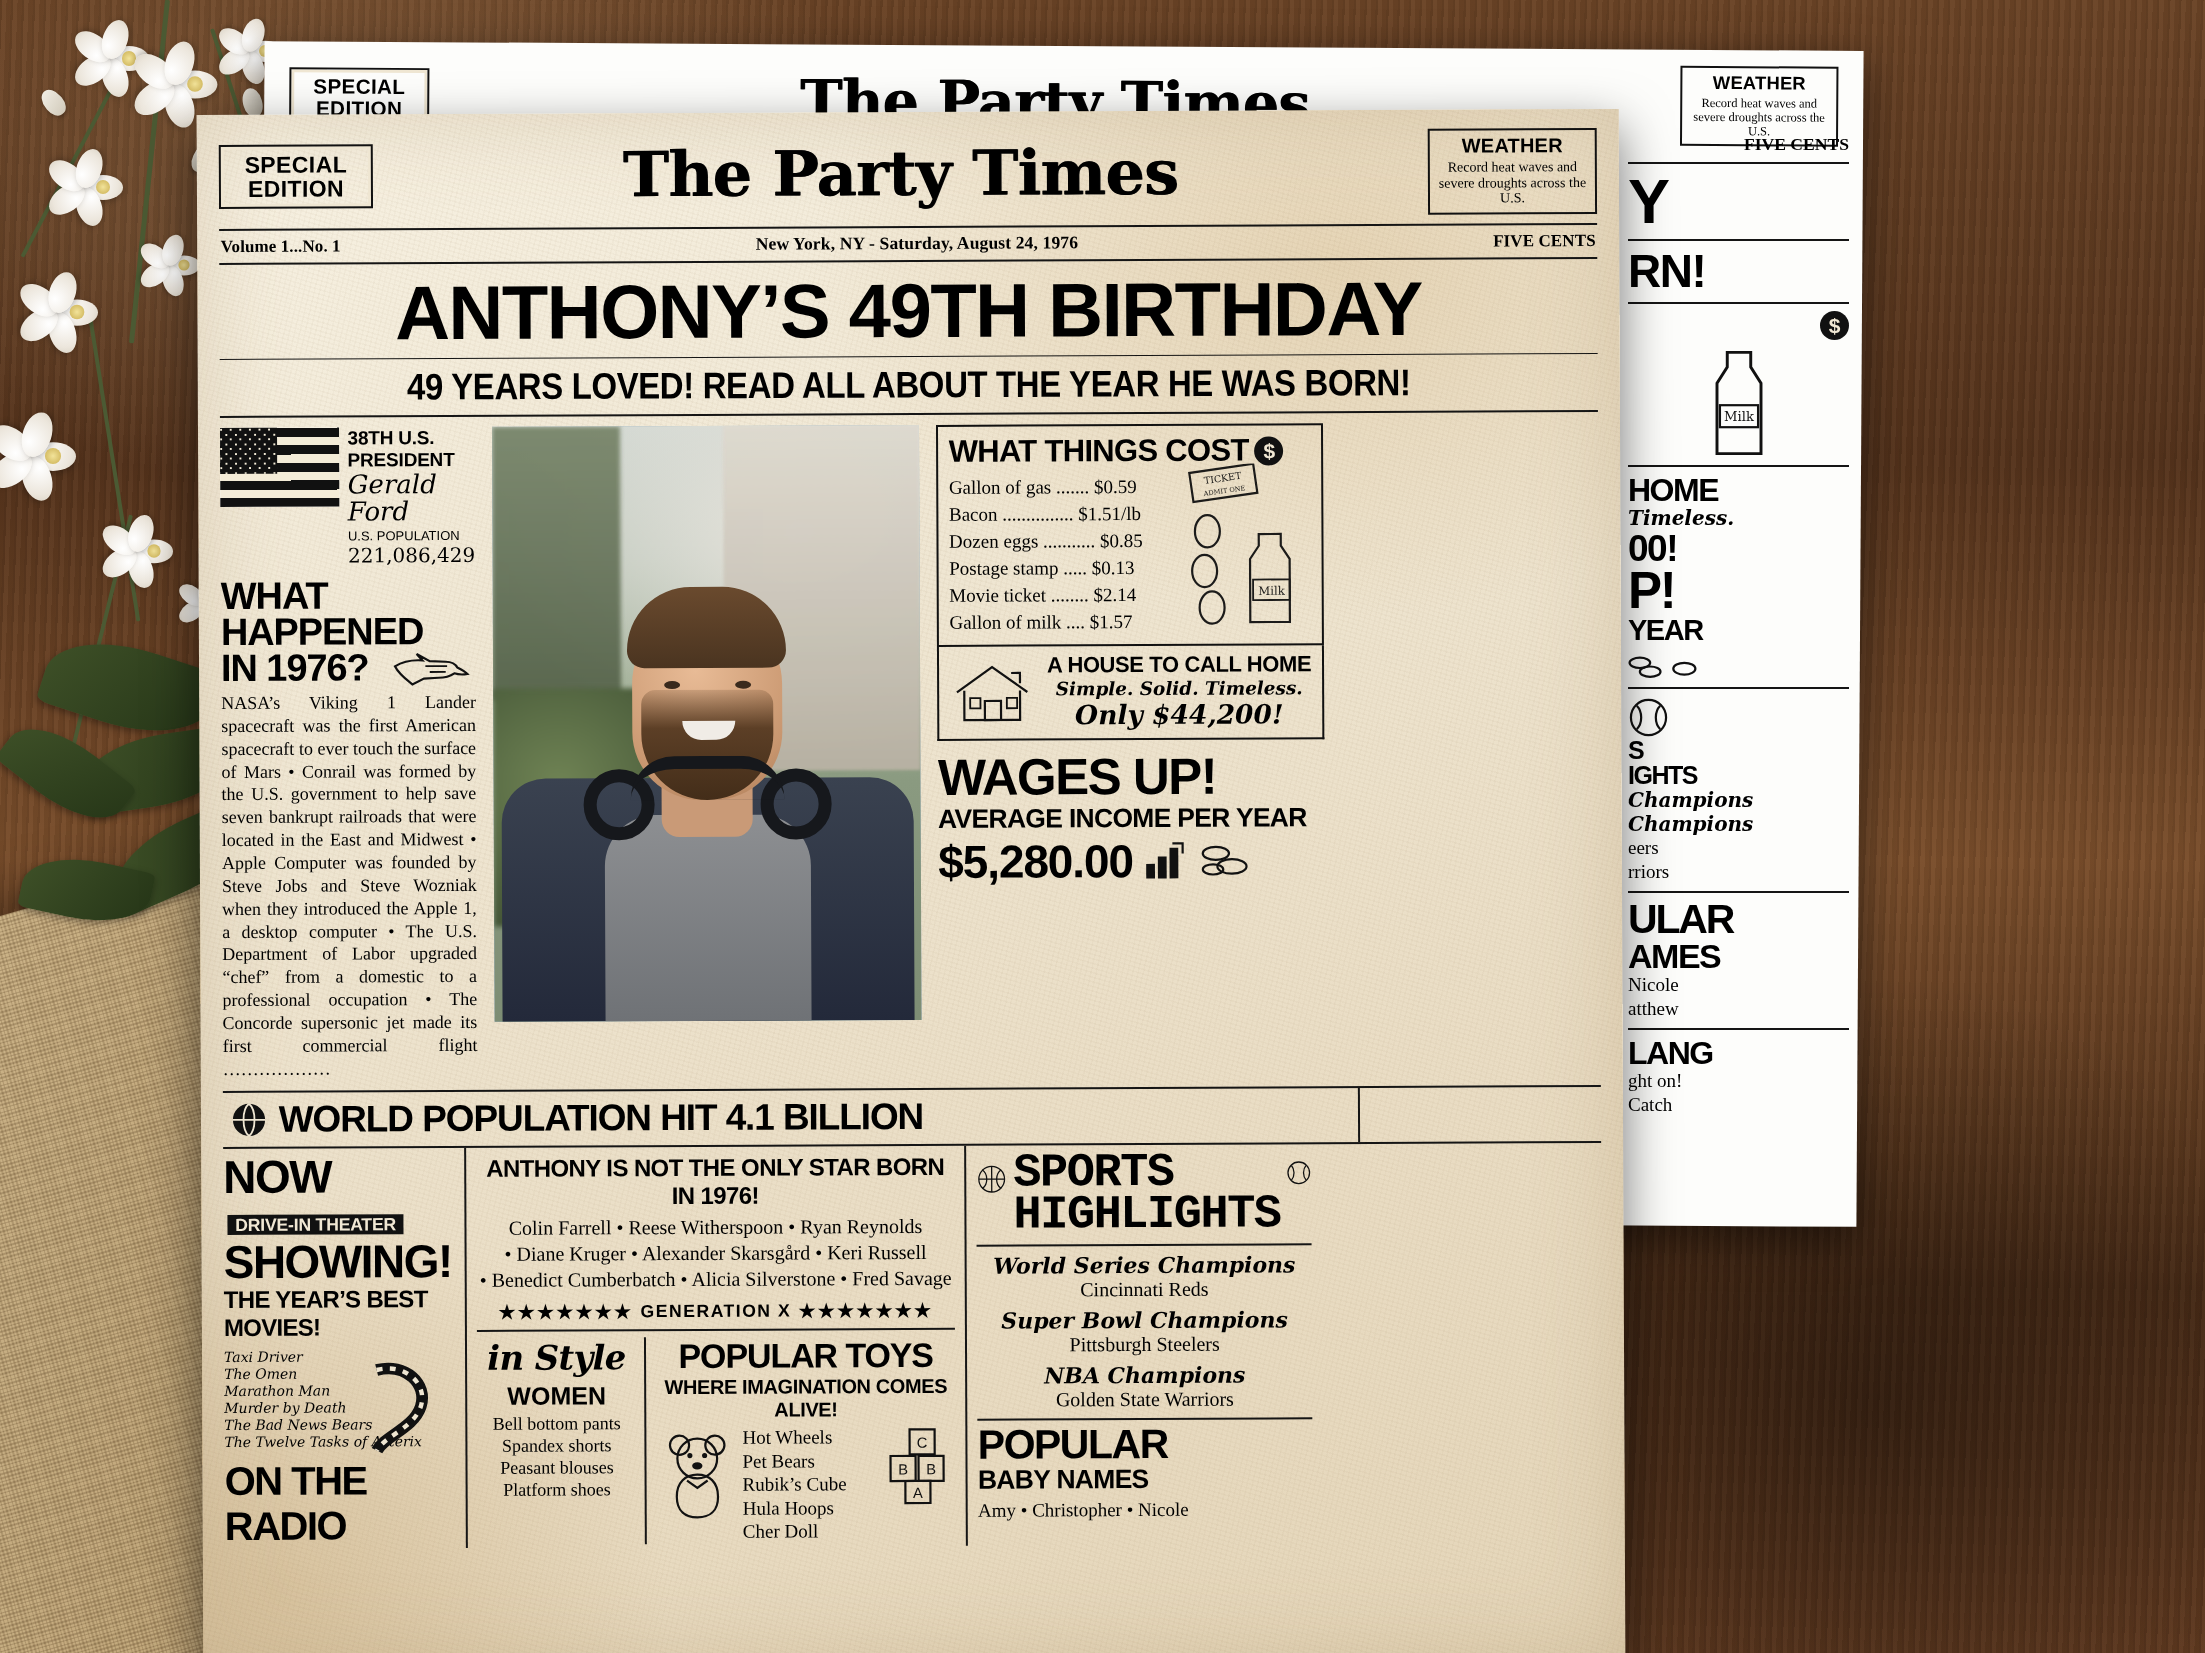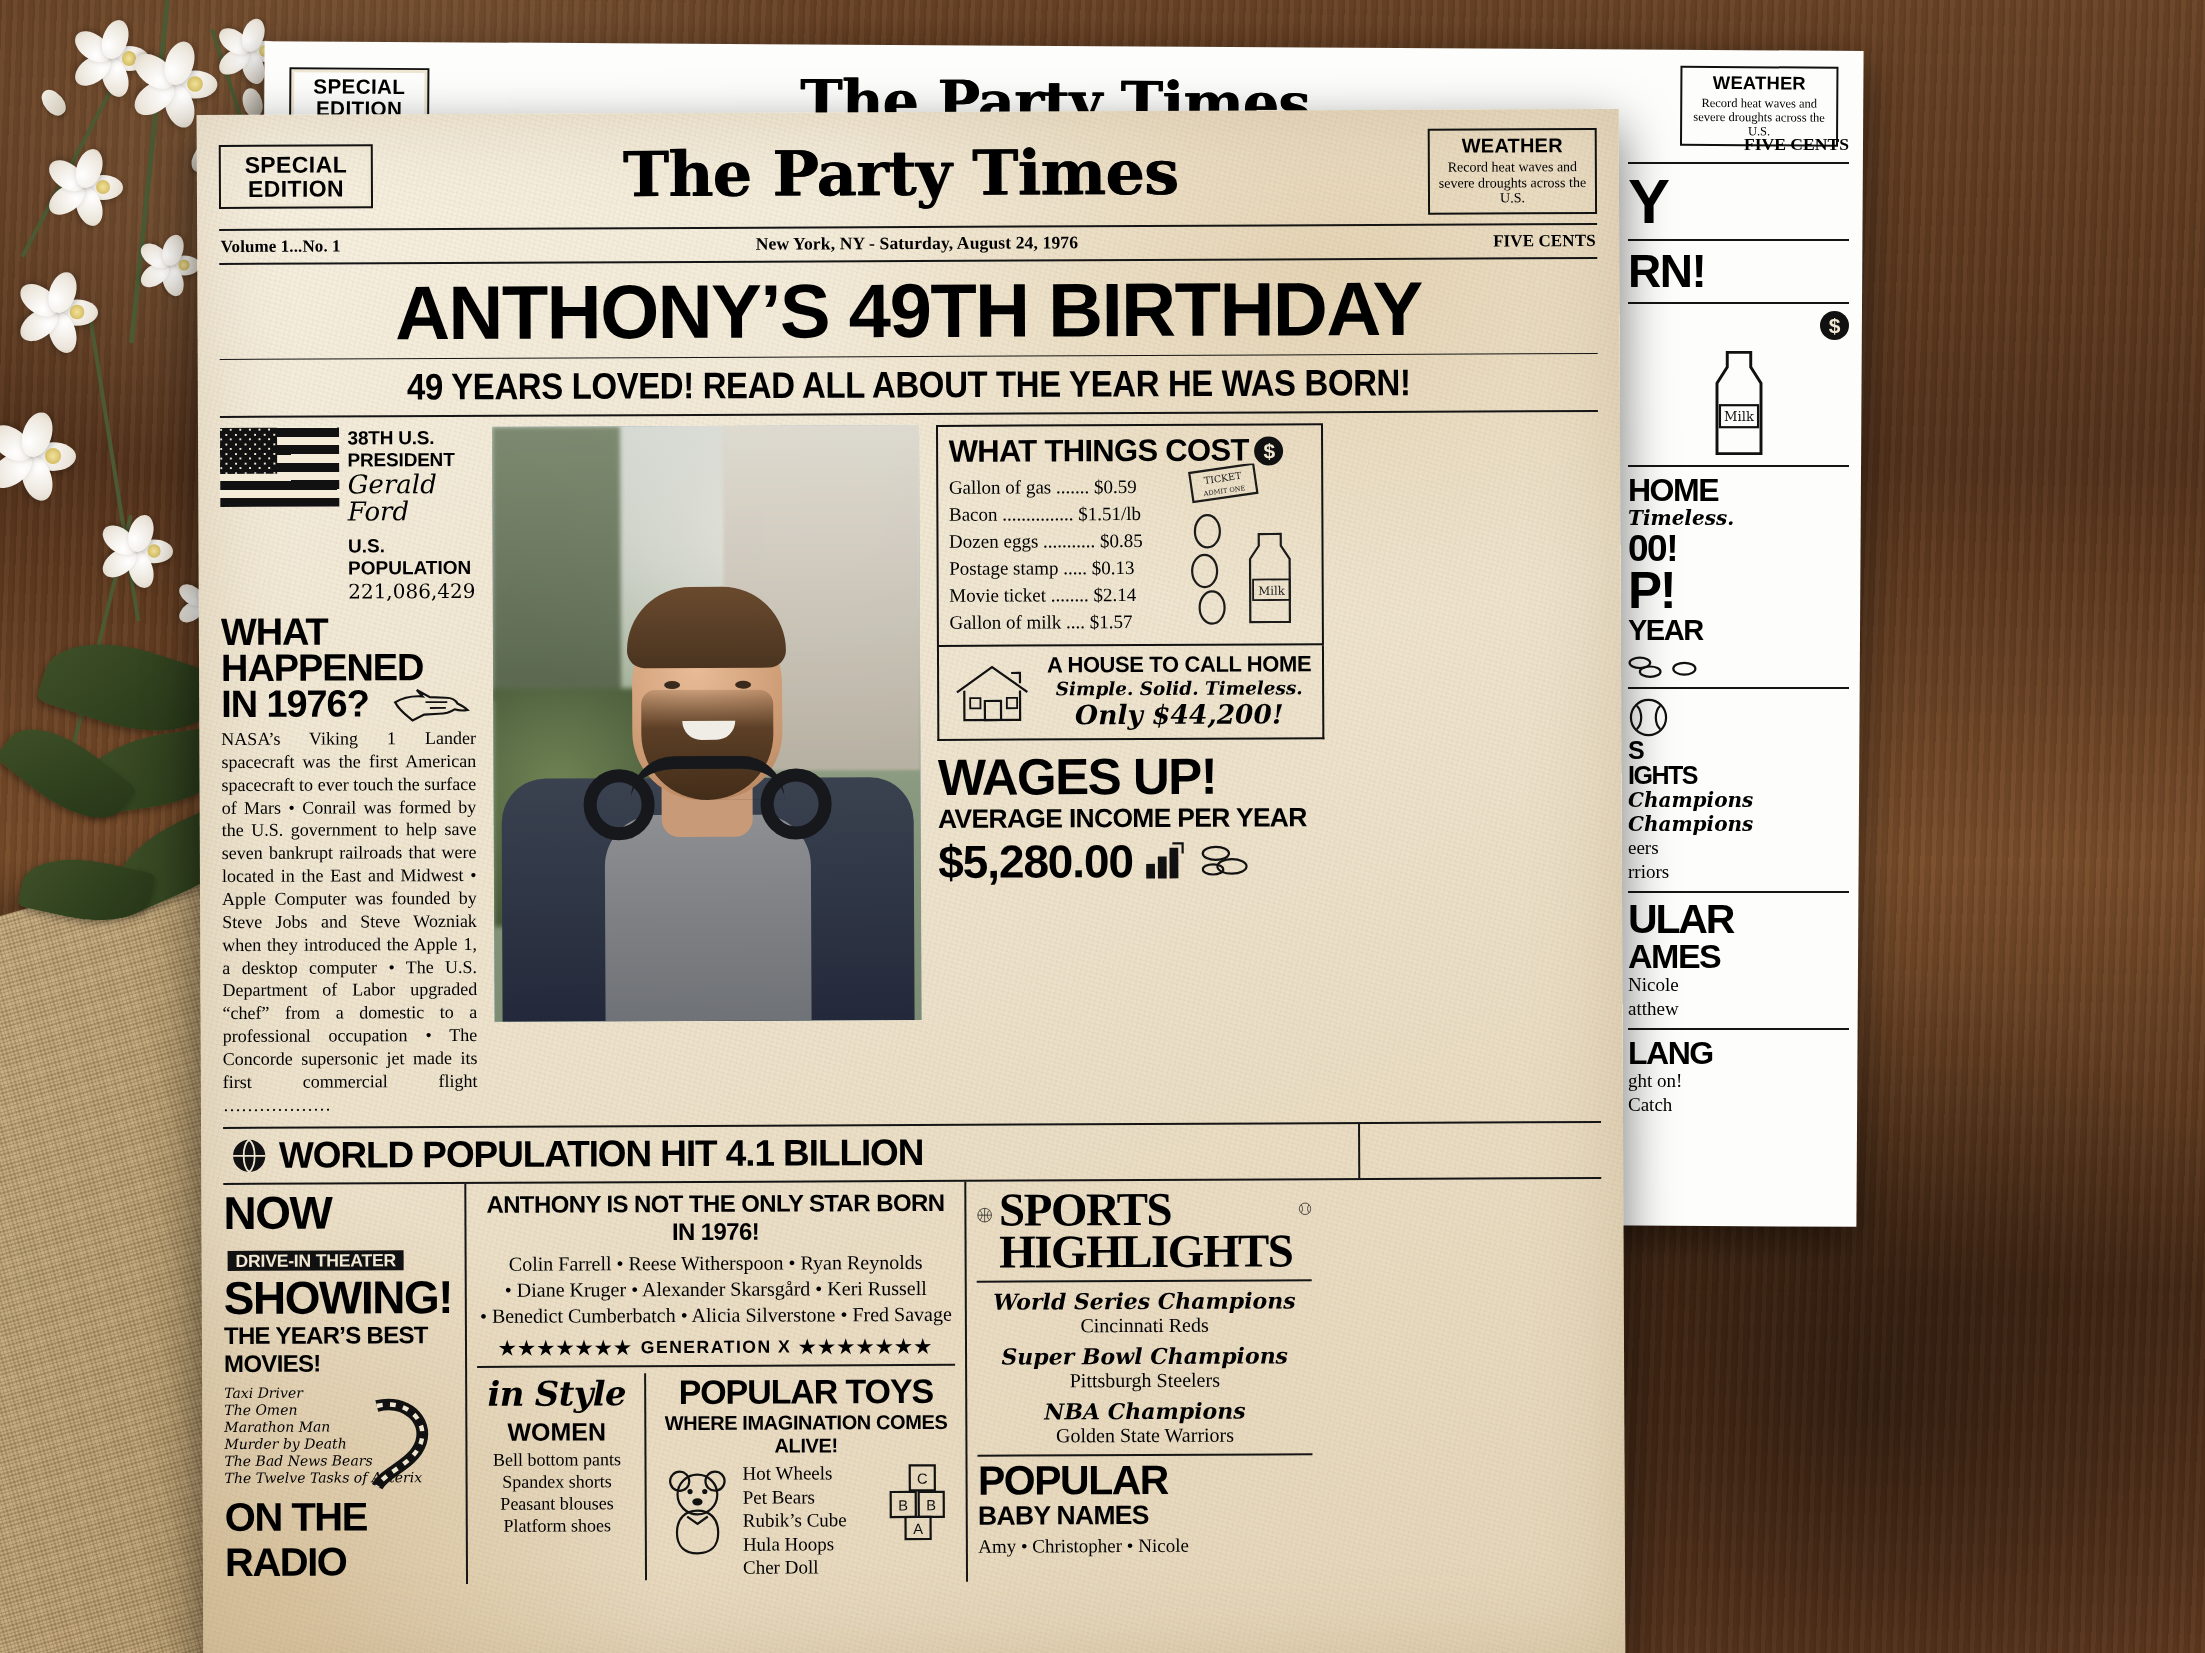--- a/index.html
+++ b/index.html
@@ -127,21 +127,21 @@
     background-image:
       radial-gradient(circle, #f4ecd8 1.2px, transparent 1.5px),
       radial-gradient(circle, #f4ecd8 1.2px, transparent 1.5px);
     background-size:9.6px 9.6px, 9.6px 9.6px;
     background-position:1.5px 2.2px, 5.9px 6.6px;
     box-shadow: inset 0 0 0 0 #111;
   }
   .presinfo{ flex:1; text-align:left; }
   .presinfo .k{ font-family:"Liberation Sans", sans-serif; font-weight:bold; font-size:19px; letter-spacing:-0.2px; }
   .presinfo .nm{ font-family:"DejaVu Serif", serif; font-style:italic; font-size:26px; line-height:1.05; }
-  .presinfo .pop{ font-family:"Liberation Sans", sans-serif; font-weight:bold; font-size:19px; margin-top:9px;}
+  .presinfo .pop{ font-family:"Liberation Sans", sans-serif; font-weight:normal; font-size:13px; margin-top:2px;}
   .presinfo .popn{ font-size:20px; font-family:"DejaVu Serif", serif; }
 
   .whathappened{ font-family:"Liberation Sans", sans-serif; font-weight:bold;
     font-size:38px; line-height:0.95; letter-spacing:-1.1px; margin-top:10.3px; position:relative; }
   .hand{ position:absolute; right:-2.9px; bottom:-2.9px; width:87px; height:38px; }
   .body-text{ font-size:18px; line-height:1.27; text-align:justify; margin-top:5.9px; hyphens:auto; }
 
   .photo{ width:100%; height:595px; position:relative; overflow:hidden; border:0;
     background:linear-gradient(180deg,#9fb6c4,#7e9aa8);
   }
@@ -235,21 +235,21 @@
   .two .b{ flex:1; padding-left:10.3px; }
   .instyle{ text-align:center; font-family:"DejaVu Serif", serif; font-style:italic; font-weight:bold;
     font-size:34px; letter-spacing:-0.7px;}
   .women{ text-align:center; font-family:"Liberation Sans", sans-serif; font-weight:bold; font-size:25px; margin-top:4.4px;}
   .wlist{ text-align:center; font-size:18px; line-height:1.22; margin-top:2.9px;}
   .toys-h{ text-align:center; font-family:"Liberation Sans", sans-serif; font-weight:bold; font-size:34px; letter-spacing:-1.1px;}
   .toys-s{ text-align:center; font-family:"Liberation Sans", sans-serif; font-weight:bold; font-size:20px; letter-spacing:-0.4px;}
   .toys-wrap{ display:flex; align-items:flex-start; gap:4.4px; margin-top:4.4px;}
   .toys-list{ flex:1; font-size:19px; line-height:1.24;}
 
-  .sports-h{ font-family:Liberation Serif, serif; font-weight:bold; font-size:47px;
+  .sports-h{ font-family:Liberation Mono, monospace; font-weight:bold; font-size:47px;
     letter-spacing:-1.5px; line-height:0.9; }
   .sp-item{ text-align:center; margin-top:5.9px; }
   .sp-item .k{ font-family:"DejaVu Serif", serif; font-weight:bold; font-style:italic; font-size:22px;}
   .sp-item .v{ font-size:20px; }
   .sp-rule{ border-top:2.2px solid #151515; margin-top:7.4px;}
   .baby-h{ font-family:"Liberation Sans", sans-serif; font-weight:bold; font-size:41px; letter-spacing:-1.5px; line-height:0.92; margin-top:5.9px;}
   .baby-sub{ font-family:"Liberation Sans", sans-serif; font-weight:bold; font-size:26.5px; letter-spacing:-0.7px;}
   .baby-list{ font-size:19px; line-height:1.25; margin-top:2.9px;}
   .bk-five{ font-size:17.6px; font-weight:bold; text-align:right; }
   .bk-big{ font-family:"Liberation Sans", sans-serif; font-weight:bold; font-size:63px; letter-spacing:-2.2px; line-height:0.95;}

